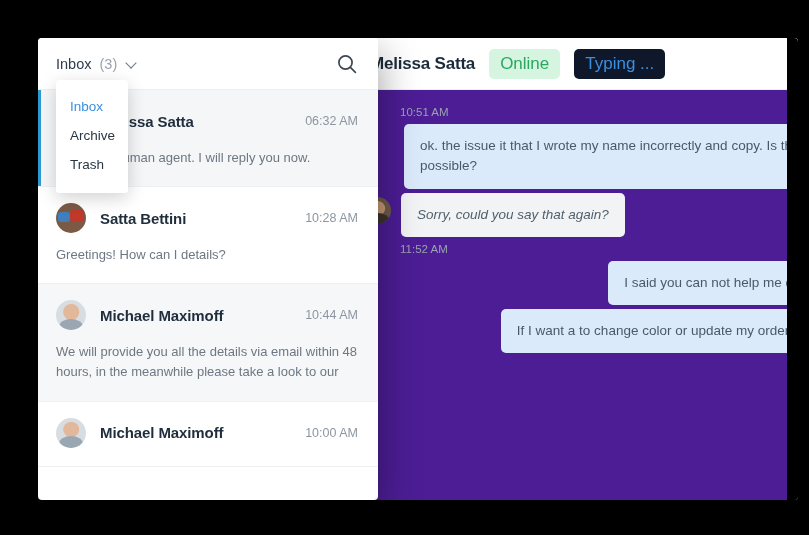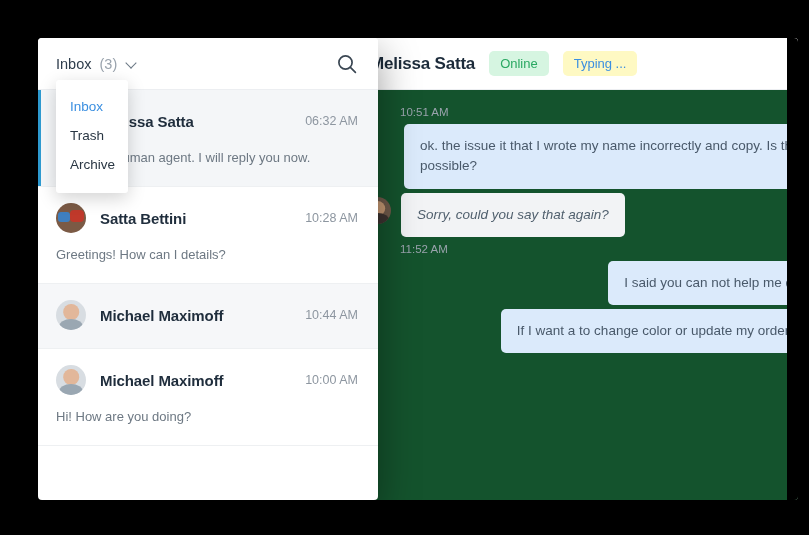--- a/index.html
+++ b/index.html
@@ -27,33 +27,33 @@
     padding: 0 18px;
     background: #ffffff;
     border-bottom: 1px solid #eceef1;
     gap: 14px;
   }
   .chat-title {
     font-size: 17px; font-weight: bold; color: #1c2b3a;
     letter-spacing: -0.2px; white-space: nowrap;
   }
   .badge {
-    font-size: 13px;
+    font-size: 17px;
     padding: 5px 11px;
     border-radius: 5px;
     white-space: nowrap;
   }
   .badge-online { background: #d6f5e1; color: #2aa862; }
-  .badge-typing { background: #fef9c3; color: #3b8fe0; }
+  .badge-typing { background: #0f172a; color: #3b8fe0; }
 
   .chat-body {
     position: relative;
     height: 410px;
     padding: 10px 12px 4px 12px;
-    background: #14532d;
+    background: #4c1d95;
     overflow: hidden;
   }
   .ts {
     font-size: 11.5px; color: #9aa3ad;
     margin: 6px 0 6px 36px;
   }
 
   .row { display: flex; align-items: flex-start; margin-bottom: 4px; }
   .row.out { justify-content: flex-end; }
 
@@ -266,32 +266,32 @@
       </div>
       <div class="c-preview">Greetings! How can I details?</div>
     </div>
 
     <div class="conv alt">
       <div class="conv-top">
         <span class="c-avatar a2"></span>
         <span class="c-name">Michael Maximoff</span>
         <span class="c-time">10:44 AM</span>
       </div>
+      <div class="c-preview">We will provide you all the details via email within 48 hours, in the meanwhile please take a look to our</div>
     </div>
 
     <div class="conv">
       <div class="conv-top">
         <span class="c-avatar a2"></span>
         <span class="c-name">Michael Maximoff</span>
         <span class="c-time">10:00 AM</span>
       </div>
-      <div class="c-preview">Hi! How are you doing?</div>
     </div>
 
   </div>
 
   <div class="dropdown">
     <div class="dd-item active">Inbox</div>
+    <div class="dd-item">Archive</div>
     <div class="dd-item">Trash</div>
-    <div class="dd-item">Archive</div>
   </div>
 
 </div>
 
 </body></html>

